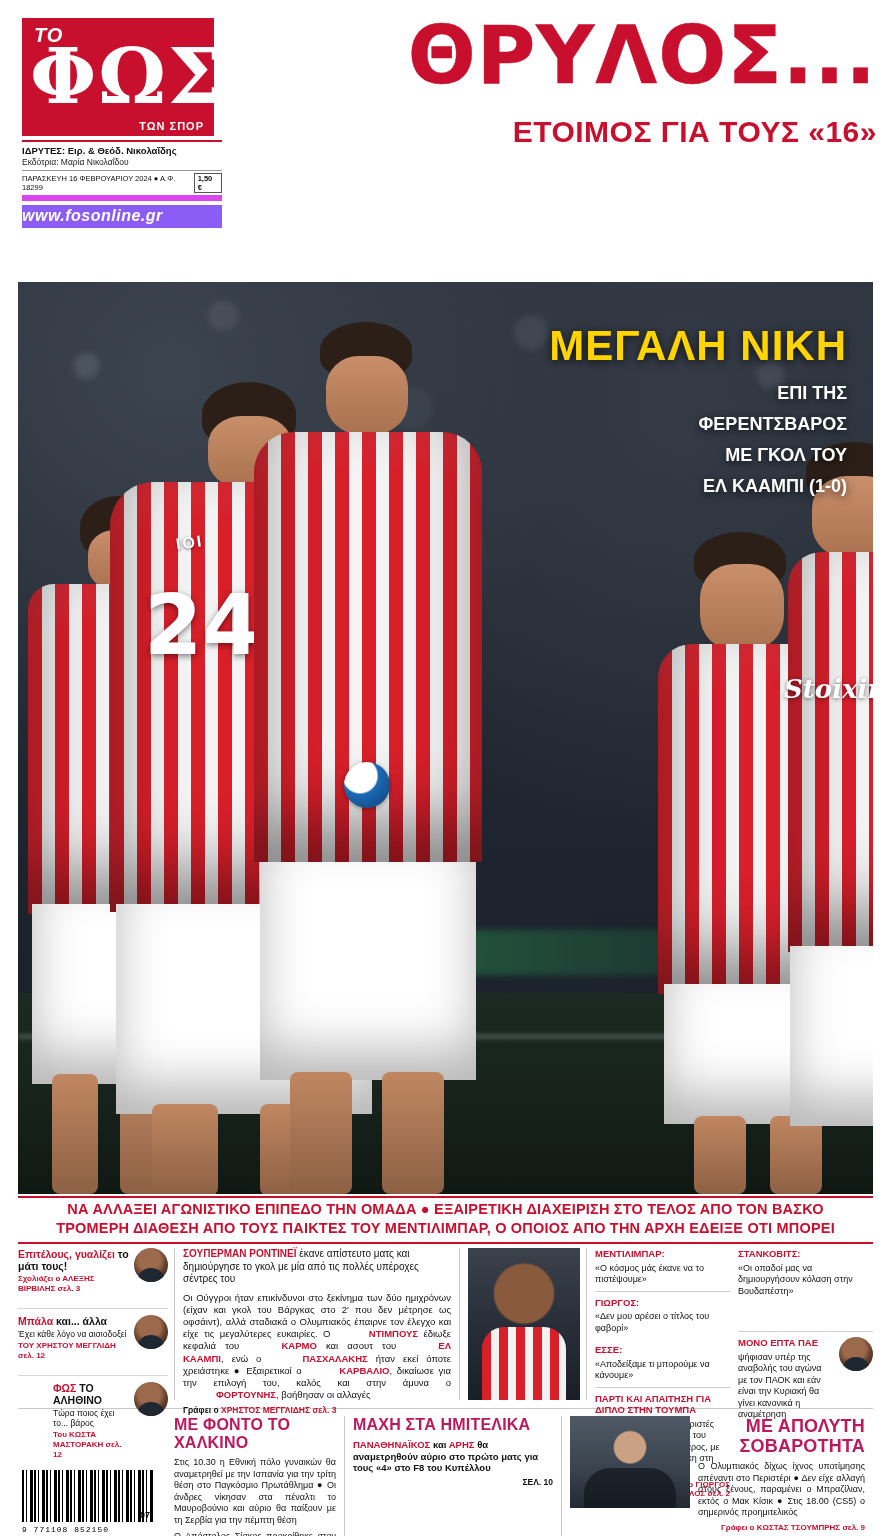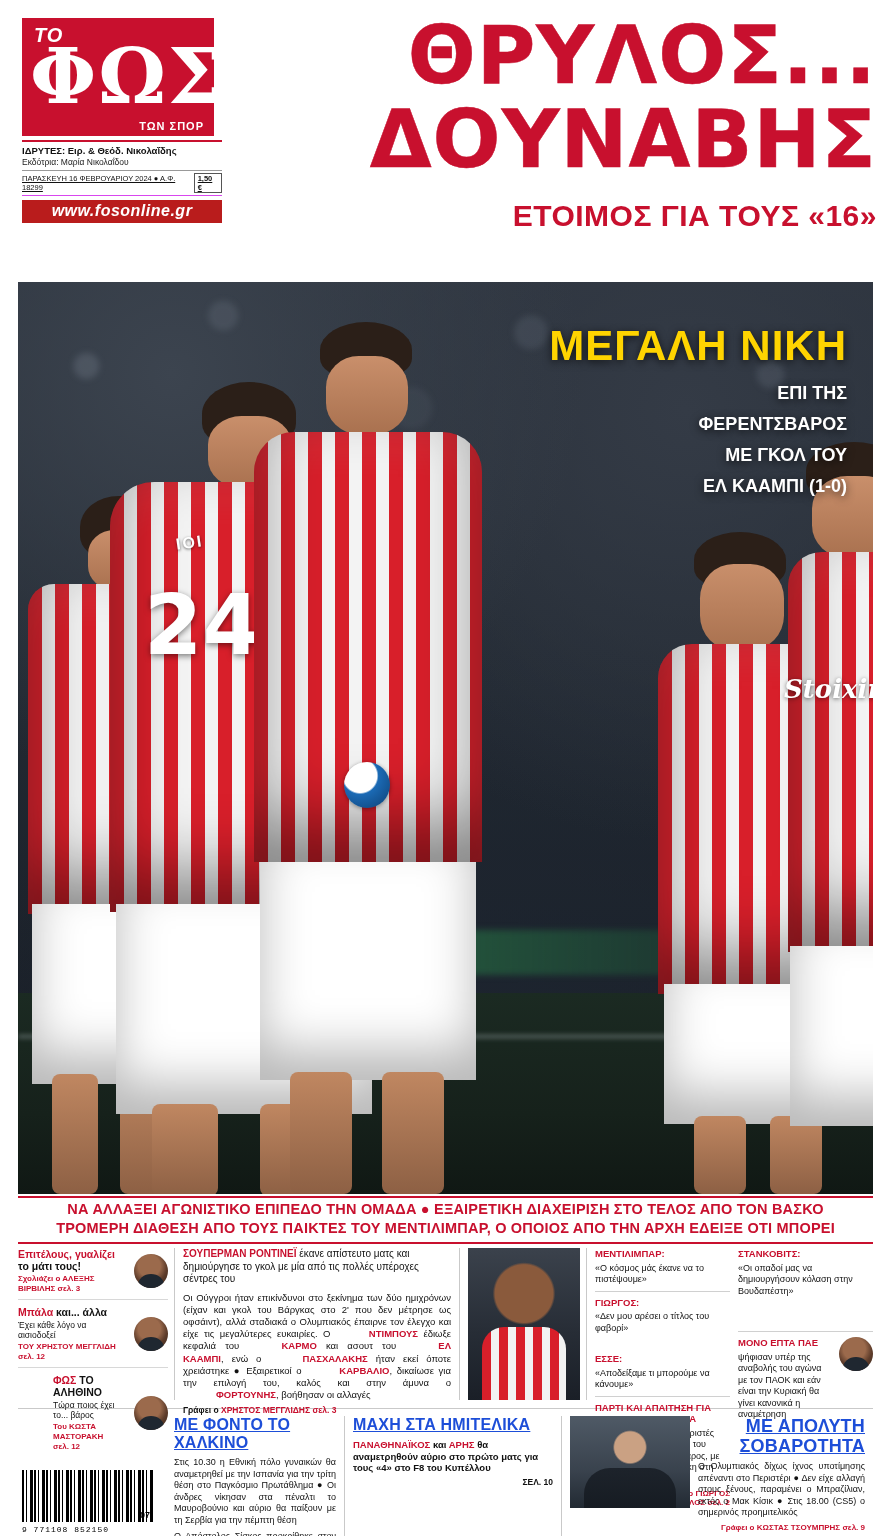--- a/index.html
+++ b/index.html
@@ -82,41 +82,40 @@
   .logo-publisher {
     font-size: 8.5px;
     color: #222;
     line-height: 11px;
   }
   .logo-dateline {
     margin-top: 2px;
     font-size: 7.5px;
     color: #111;
     border-top: 1px solid #999;
-    border-bottom: 1px solid #d946ef;
+    border-bottom: 6px solid #d946ef;
     padding: 2px 0;
     display: flex;
     justify-content: space-between;
     align-items: center;
-    text-decoration: underline;
   }
   .logo-price {
     border: 1px solid #555;
     padding: 0 3px;
     font-weight: bold;
     font-size: 7.5px;
   }
   .logo-url {
     margin-top: 4px;
-    background: #b91c1c;
+    background: #8b5cf6;
     color: #fff;
     font-size: 16px;
     font-weight: bold;
     font-style: italic;
-    text-align: center;
+    text-align: left;
     padding: 2px 0 3px 0;
     letter-spacing: 0.5px;
   }
 
   .headline-block {
     position: absolute;
     left: 232px; top: 16px;
     width: 645px;
     text-align: right;
   }
@@ -309,24 +308,24 @@
   .col-promos {
     width: 150px;
     display: flex;
     flex-direction: column;
     gap: 6px;
     border-right: 1px solid #c9c9c9;
     padding-right: 6px;
   }
   .promo {
     display: flex;
-    gap: 17px;
-    align-items: center;
+    gap: 5px;
+    align-items: flex-start;
     border-bottom: 1px solid #d8d8d8;
-    padding-bottom: 5px;
+    padding-bottom: 14px;
   }
   .promo:last-child { border-bottom: none; margin-left: 35px; }
   .promo-txt { flex: 1; }
   .promo-title {
     color: #c8102e;
     font-weight: bold;
     font-size: 10.5px;
     line-height: 12px;
   }
   .promo-title .blk { color: #111; }
@@ -453,26 +452,25 @@
     height: 126px;
   }
   .b-col {
     width: 200px;
     border-right: 1px solid #c9c9c9;
     padding-right: 8px;
   }
   .b-col.first { width: 162px; margin-left: 156px; }
   .b-col.last { border-right: none; flex: 1; display: flex; gap: 8px; }
   .b-title {
-    color: #1d4ed8;
+    color: #be185d;
     font-weight: bold;
     font-size: 16px;
     line-height: 18px;
     letter-spacing: 0.2px;
-    text-decoration: underline;
   }
   .b-title.big {
     font-size: 18px;
     line-height: 20px;
     text-align: right;
   }
   .b-sub {
     color: #c8102e;
     font-weight: bold;
     font-size: 9.5px;
@@ -564,21 +562,20 @@
       <div class="logo-publisher">Εκδότρια: Μαρία Νικολαΐδου</div>
       <div class="logo-dateline">
         <span>ΠΑΡΑΣΚΕΥΗ 16 ΦΕΒΡΟΥΑΡΙΟΥ 2024 ● Α.Φ. 18299</span>
         <span class="logo-price">1,50 €</span>
       </div>
       <div class="logo-url">www.fosonline.gr</div>
     </div>
 
     <div class="headline-block">
       <div class="headline-1">ΘΡΥΛΟΣ...</div>
-      <div class="headline-2">ΔΟΥΝΑΒΗΣ</div>
       <div class="headline-sub">ΕΤΟΙΜΟΣ ΓΙΑ ΤΟΥΣ «16»</div>
     </div>
   </div>
 
   <div class="photo">
     <div class="photo-bg"></div>
     <div class="crowd-blur"></div>
     <div class="board"></div>
     <div class="pitch"></div>
     <div class="pitch-line"></div>
@@ -708,21 +705,21 @@
       </div>
 
       <div class="col-quotes">
 
         <div class="quote-col">
           <div class="q-head">ΜΕΝΤΙΛΙΜΠΑΡ:</div>
           <div class="q-body">«Ο κόσμος μάς έκανε να το πιστέψουμε»</div>
           <div class="q-div"></div>
           <div class="q-head">ΓΙΩΡΓΟΣ:</div>
           <div class="q-body">«Δεν μου αρέσει ο τίτλος του φαβορί»</div>
-          <div class="q-head" style="margin-top:19px;">ΕΣΣΕ:</div>
+          <div class="q-head" style="margin-top:10px;">ΕΣΣΕ:</div>
           <div class="q-body">«Αποδείξαμε τι μπορούμε να κάνουμε»</div>
           <div class="q-div"></div>
           <div class="q-head">ΠΑΡΤΙ ΚΑΙ ΑΠΑΙΤΗΣΗ ΓΙΑ ΔΙΠΛΟ ΣΤΗΝ ΤΟΥΜΠΑ</div>
           <div class="q-body">● Οπαδοί και ποδοσφαιριστές ξέσπασαν μετά το τέλος του αγώνα με τη Φερεντσβάρος, με τον κόσμο να απαιτεί νίκη στη Θεσσαλονίκη</div>
           <div class="q-credit">Γράφει ο ΓΙΩΡΓΟΣ ΣΤΑΣΙΝΟΠΟΥΛΟΣ σελ. 2</div>
         </div>
 
         <div class="quote-col">
           <div class="q-head">ΣΤΑΝΚΟΒΙΤΣ:</div>
           <div class="q-body">«Οι οπαδοί μας να δημιουργήσουν κόλαση στην Βουδαπέστη»</div>

